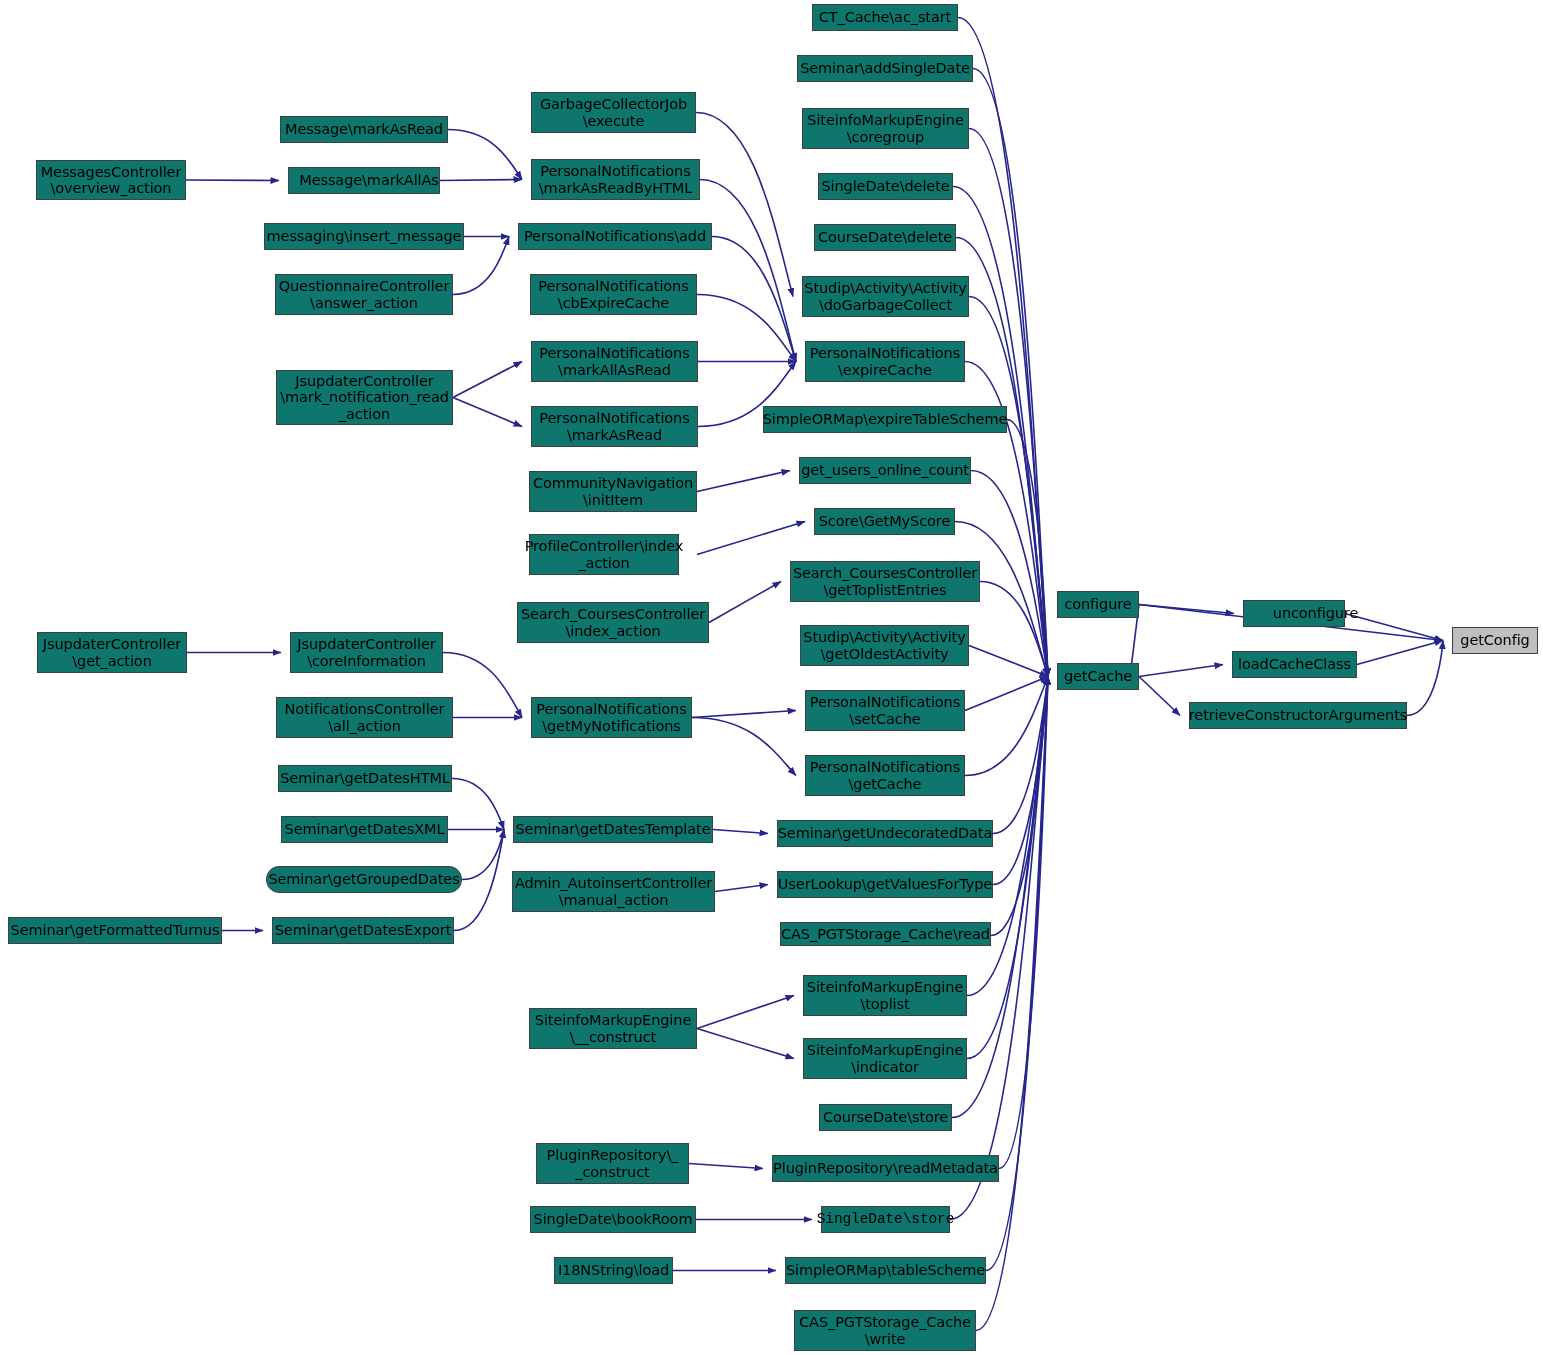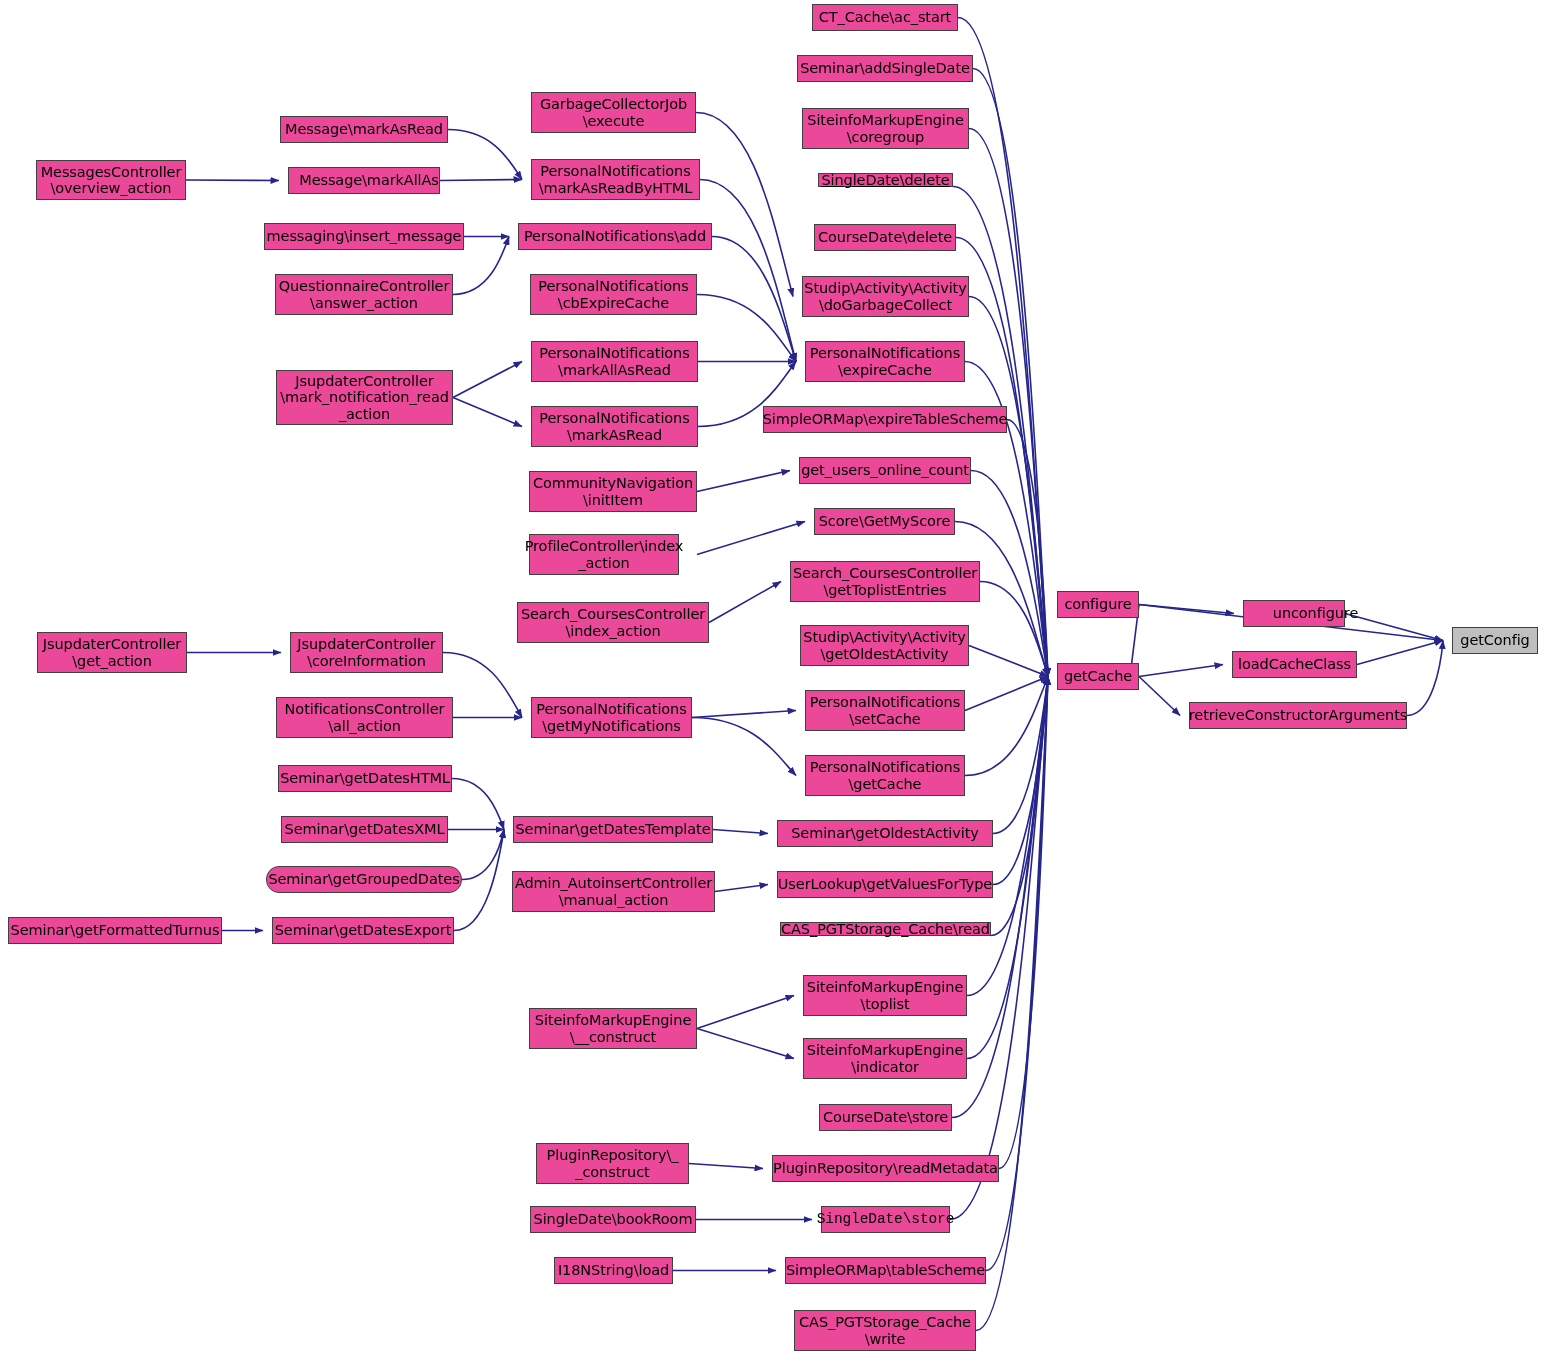--- a/index.html
+++ b/index.html
@@ -8,21 +8,21 @@
     width:1543px;height:1355px;
     background:#ffffff;
     font-family:"DejaVu Sans","Liberation Sans",sans-serif;
     overflow:hidden;
   }
   #edges{position:absolute;left:0;top:0;width:1543px;height:1355px;pointer-events:none;}
   .node{
     position:absolute;
     box-sizing:border-box;
     border:1px solid #404040;
-    background:#ec4899;
+    background:#0f766e;
     color:#000000;
     font-size:14.5px;
     line-height:16.5px;
     display:flex;
     align-items:center;
     justify-content:center;
     text-align:center;
     white-space:pre-line;
     letter-spacing:-0.1px;
   }
@@ -151,40 +151,40 @@
 \markAllAsRead</div>
       <div class="node" style="left: 531px; top: 406px; width: 167px; height: 41px;">PersonalNotifications
 \markAsRead</div>
       <div class="node" style="left: 513px; top: 816px; width: 200px; height: 27px;">Seminar\getDatesTemplate</div>
       <div class="node" style="left: 512px; top: 871px; width: 203px; height: 41px;">Admin_AutoinsertController
 \manual_action</div>
       <div class="node" style="left: 812px; top: 4px; width: 146px; height: 27px;">CT_Cache\ac_start</div>
       <div class="node" style="left: 797px; top: 55px; width: 176px; height: 27px;">Seminar\addSingleDate</div>
       <div class="node" style="left: 802px; top: 108px; width: 167px; height: 41px;">SiteinfoMarkupEngine
 \coregroup</div>
-      <div class="node" style="left: 818px; top: 173px; width: 135px; height: 14px; text-decoration: underline;">SingleDate\delete</div>
+      <div class="node" style="left: 818px; top: 173px; width: 135px; height: 27px;">SingleDate\delete</div>
       <div class="node" style="left: 814px; top: 224px; width: 142px; height: 27px;">CourseDate\delete</div>
       <div class="node" style="left: 802px; top: 276px; width: 167px; height: 41px;">Studip\Activity\Activity
 \doGarbageCollect</div>
       <div class="node" style="left: 805px; top: 341px; width: 160px; height: 41px;">PersonalNotifications
 \expireCache</div>
       <div class="node" style="left: 763px; top: 406px; width: 244px; height: 27px;">SimpleORMap\expireTableScheme</div>
       <div class="node" style="left: 799px; top: 457px; width: 172px; height: 27px;">get_users_online_count</div>
       <div class="node" style="left: 814px; top: 508px; width: 141px; height: 27px;">Score\GetMyScore</div>
       <div class="node" style="left: 790px; top: 561px; width: 190px; height: 41px;">Search_CoursesController
 \getToplistEntries</div>
       <div class="node" style="left: 800px; top: 625px; width: 169px; height: 41px;">Studip\Activity\Activity
 \getOldestActivity</div>
       <div class="node" style="left: 805px; top: 690px; width: 160px; height: 41px;">PersonalNotifications
 \setCache</div>
       <div class="node" style="left: 805px; top: 755px; width: 160px; height: 41px;">PersonalNotifications
 \getCache</div>
-      <div class="node" style="left: 777px; top: 820px; width: 216px; height: 27px;">Seminar\getOldestActivity</div>
+      <div class="node" style="left: 777px; top: 820px; width: 216px; height: 27px;">Seminar\getUndecoratedData</div>
       <div class="node" style="left: 777px; top: 871px; width: 216px; height: 27px;">UserLookup\getValuesForType</div>
-      <div class="node" style="left: 780px; top: 922px; width: 211px; height: 14px;">CAS_PGTStorage_Cache\read</div>
+      <div class="node" style="left: 780px; top: 922px; width: 211px; height: 24px;">CAS_PGTStorage_Cache\read</div>
       <div class="node" style="left: 803px; top: 975px; width: 164px; height: 41px;">SiteinfoMarkupEngine
 \toplist</div>
       <div class="node" style="left: 803px; top: 1038px; width: 164px; height: 41px;">SiteinfoMarkupEngine
 \indicator</div>
       <div class="node" style="left: 819px; top: 1104px; width: 133px; height: 27px;">CourseDate\store</div>
       <div class="node" style="left: 772px; top: 1155px; width: 227px; height: 27px;">PluginRepository\readMetadata</div>
       <div class="node" style="left: 821px; top: 1206px; width: 129px; height: 27px; font-family: Liberation Mono, monospace;">SingleDate\store</div>
       <div class="node" style="left: 785px; top: 1257px; width: 201px; height: 27px;">SimpleORMap\tableScheme</div>
       <div class="node" style="left: 794px; top: 1310px; width: 182px; height: 41px;">CAS_PGTStorage_Cache
 \write</div>

